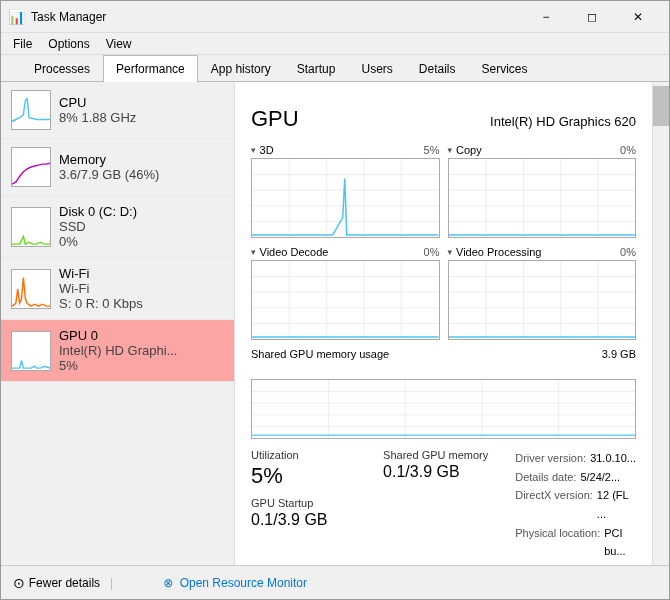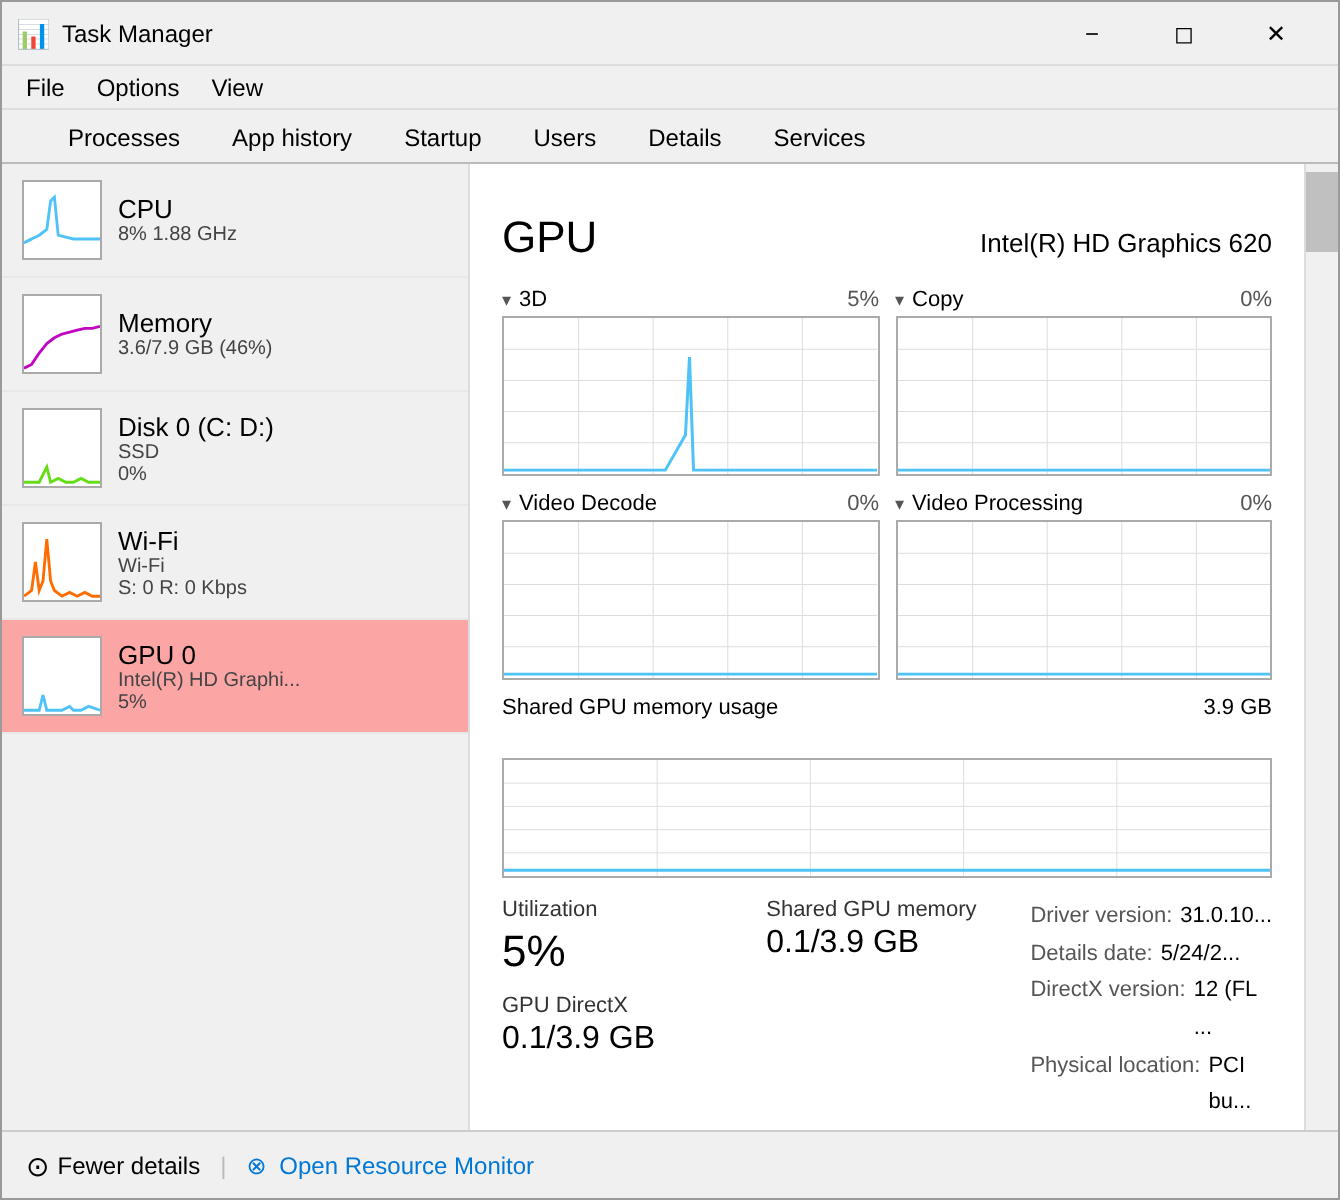--- a/index.html
+++ b/index.html
@@ -109,21 +109,21 @@
       display: flex;
       align-items: center;
       padding: 8px 10px;
       cursor: pointer;
       border-bottom: 1px solid #e8e8e8;
       gap: 8px;
     }
     .sidebar-item.active { background: #fca5a5; }
     .sidebar-info { flex: 1; }
     .sidebar-title { font-size: 13px; font-weight: 500; color: #000; }
-    .sidebar-subtitle { font-size: 10px; color: #444; }
+    .sidebar-subtitle { font-size: 13px; color: #444; }
     
     .spark {
       width: 40px;
       height: 40px;
       border: 1px solid #aaa;
       background: #fff;
       position: relative;
       overflow: hidden;
     }
     .spark svg { width: 100%; height: 100%; }
@@ -222,20 +222,21 @@
       cursor: pointer;
       font-size: 12px;
       color: #000;
     }
     .footer-divider { color: #bbb; }
     .footer-link {
       color: #0078d7;
       cursor: pointer;
       font-size: 12px;
       text-decoration: none;
+      margin-left: 40px;
     }
     
     .gridline { stroke: #ddd; stroke-width: 0.5; }
     
     .cpu-spark line, .cpu-spark path { stroke: #4fc3f7; fill: none; stroke-width: 1.5; }
   </style>
 </head>
 <body>
 
 <div class="window">
@@ -251,20 +252,21 @@
   </div>
 
   <div class="menu-bar">
     <span class="menu-item">File</span>
     <span class="menu-item">Options</span>
     <span class="menu-item">View</span>
   </div>
 
   <div class="tabs">
     <div class="tab">Processes</div>
+    <div class="tab active">Performance</div>
     <div class="tab">App history</div>
     <div class="tab">Startup</div>
     <div class="tab">Users</div>
     <div class="tab">Details</div>
     <div class="tab">Services</div>
   </div>
 
   <div class="content">
 
     <div class="sidebar">
@@ -446,21 +448,21 @@
             <polyline points="0,57 385,57" stroke="#4fc3f7" stroke-width="1.5" fill="none"></polyline>
           </svg>
         </div>
       </div>
 
       <div class="stats-row">
         <div class="stat-block">
           <div class="stat-label">Utilization</div>
           <div class="stat-value">5%</div>
           <div style="margin-top:8px;">
-            <div class="stat-label">GPU DirectX</div>
+            <div class="stat-label">GPU Startup</div>
             <div class="stat-value" style="font-size:16px;">0.1/3.9 GB</div>
           </div>
         </div>
         <div class="stat-block">
           <div class="stat-label">Shared GPU memory</div>
           <div class="stat-value" style="font-size:16px;">0.1/3.9 GB</div>
         </div>
         <div class="stat-block">
           <div class="driver-info">
             <div class="di-row">

